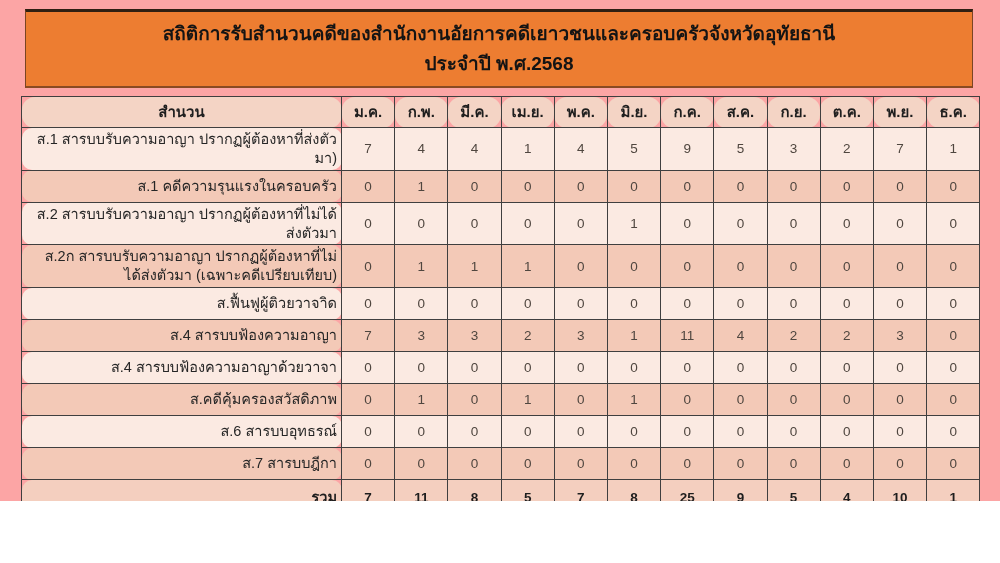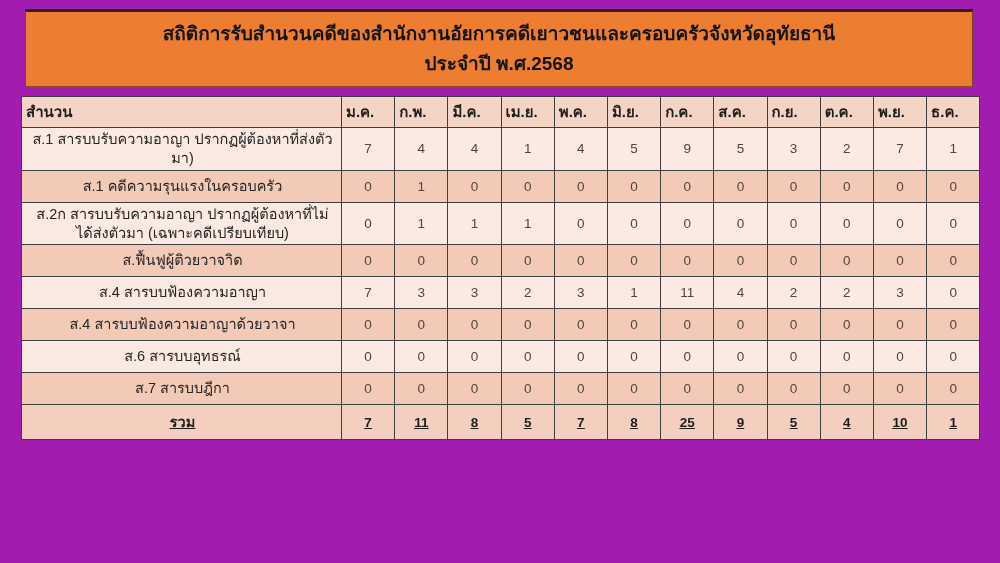--- a/index.html
+++ b/index.html
@@ -6,23 +6,23 @@
     margin: 0;
     padding: 0;
     background: #ffffff;
     width: 1000px;
     height: 563px;
     font-family: "Liberation Sans", "DejaVu Sans", sans-serif;
   }
   .page {
     position: relative;
     width: 1000px;
-    height: 563px;
+    height: 501px;
     overflow: hidden;
-    background: #a21caf;
+    background: #fca5a5;
   }
   .banner {
     position: absolute;
     left: 25px;
     top: 9px;
     width: 946px;
     height: 74px;
     background: #ED7D31;
     border: 1px solid #7a4423;
     border-top: 3px solid #2f1f12;
@@ -57,28 +57,30 @@
     box-sizing: border-box;
   }
   col.label-col { width: 320px; }
   col.month-col { width: 53.2px; }
   thead th {
     background: #F4D4C5;
     color: #1e1e1e;
     font-weight: bold;
     font-size: 15px;
     height: 31px;
-    text-align: left;
+    text-align: center;
+    border-radius: 13px;
   }
   tbody td.label-cell {
     font-size: 14.5px;
     color: #262626;
-    text-align: center;
+    text-align: right;
     padding-left: 6px;
     line-height: 1.3;
+    border-radius: 10px;
   }
   tbody td.num-cell {
     font-size: 13.5px;
     color: #4f463f;
     text-align: center;
   }
   tbody tr { height: 32px; }
   tbody tr:nth-child(odd)  td { background: #FBEAE2; }
   tbody tr:nth-child(even) td { background: #F3C9B7; }
   tbody tr.total-row td { background: #F4CFBF; }
@@ -159,20 +161,35 @@
             <td class="num-cell">0</td>
             <td class="num-cell">0</td>
             <td class="num-cell">0</td>
             <td class="num-cell">0</td>
             <td class="num-cell">0</td>
             <td class="num-cell">0</td>
             <td class="num-cell">0</td>
             <td class="num-cell">0</td>
           </tr>
           <tr>
+            <td class="label-cell">ส.2 สารบบรับความอาญา ปรากฏผู้ต้องหาที่ไม่ได้ส่งตัวมา</td>
+            <td class="num-cell">0</td>
+            <td class="num-cell">0</td>
+            <td class="num-cell">0</td>
+            <td class="num-cell">0</td>
+            <td class="num-cell">0</td>
+            <td class="num-cell">1</td>
+            <td class="num-cell">0</td>
+            <td class="num-cell">0</td>
+            <td class="num-cell">0</td>
+            <td class="num-cell">0</td>
+            <td class="num-cell">0</td>
+            <td class="num-cell">0</td>
+          </tr>
+          <tr>
             <td class="label-cell">ส.2ก สารบบรับความอาญา ปรากฏผู้ต้องหาที่ไม่ได้ส่งตัวมา (เฉพาะคดีเปรียบเทียบ)</td>
             <td class="num-cell">0</td>
             <td class="num-cell">1</td>
             <td class="num-cell">1</td>
             <td class="num-cell">1</td>
             <td class="num-cell">0</td>
             <td class="num-cell">0</td>
             <td class="num-cell">0</td>
             <td class="num-cell">0</td>
             <td class="num-cell">0</td>
@@ -211,20 +228,35 @@
             <td class="num-cell">0</td>
           </tr>
           <tr>
             <td class="label-cell">ส.4 สารบบฟ้องความอาญาด้วยวาจา</td>
             <td class="num-cell">0</td>
             <td class="num-cell">0</td>
             <td class="num-cell">0</td>
             <td class="num-cell">0</td>
             <td class="num-cell">0</td>
             <td class="num-cell">0</td>
+            <td class="num-cell">0</td>
+            <td class="num-cell">0</td>
+            <td class="num-cell">0</td>
+            <td class="num-cell">0</td>
+            <td class="num-cell">0</td>
+            <td class="num-cell">0</td>
+          </tr>
+          <tr>
+            <td class="label-cell">ส.คดีคุ้มครองสวัสดิภาพ</td>
+            <td class="num-cell">0</td>
+            <td class="num-cell">1</td>
+            <td class="num-cell">0</td>
+            <td class="num-cell">1</td>
+            <td class="num-cell">0</td>
+            <td class="num-cell">1</td>
             <td class="num-cell">0</td>
             <td class="num-cell">0</td>
             <td class="num-cell">0</td>
             <td class="num-cell">0</td>
             <td class="num-cell">0</td>
             <td class="num-cell">0</td>
           </tr>
           <tr>
             <td class="label-cell">ส.6 สารบบอุทธรณ์</td>
             <td class="num-cell">0</td>

